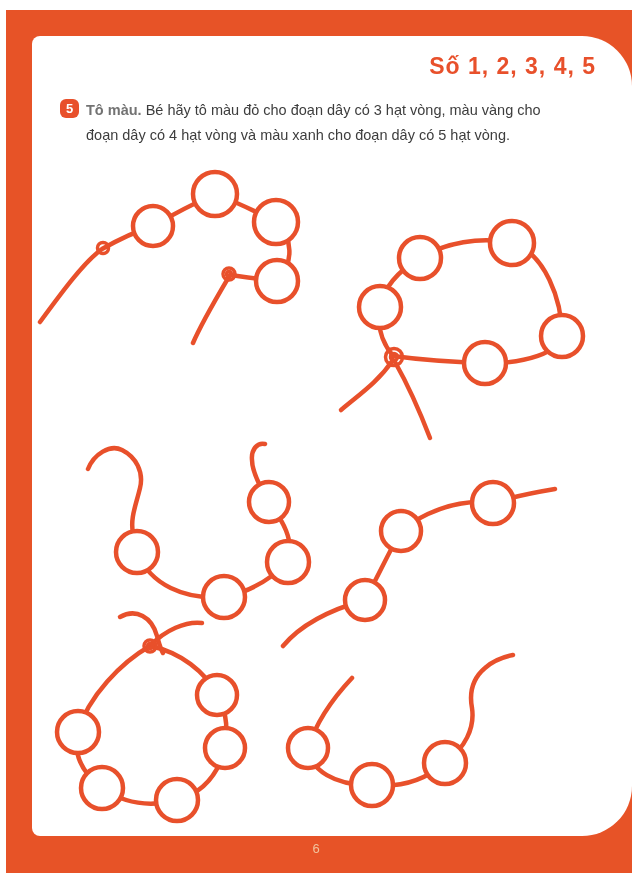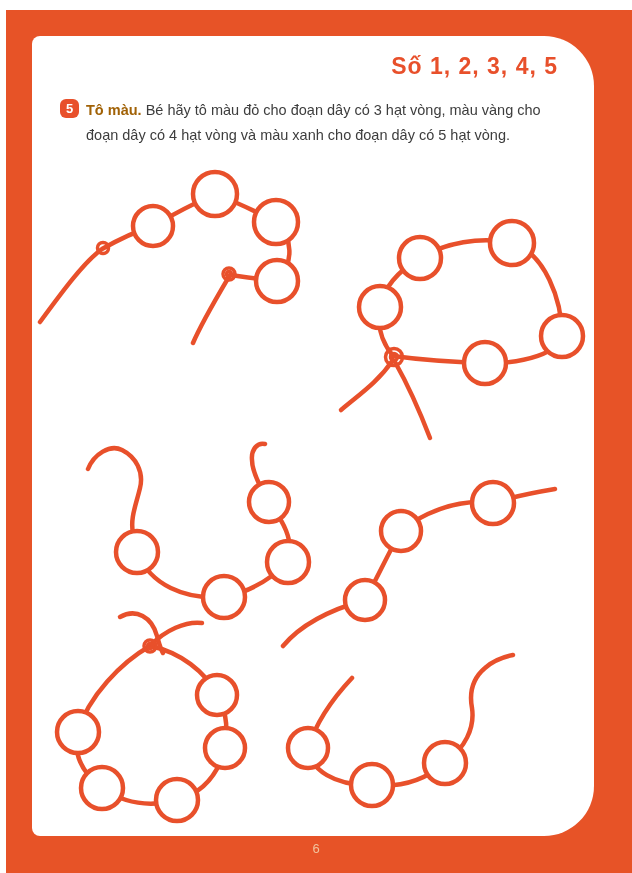--- a/index.html
+++ b/index.html
@@ -17,20 +17,21 @@
     overflow:hidden;
   }
   .frame{
     position:absolute;left:6px;top:10px;width:626px;height:863px;
     background:var(--frame);
   }
   .content{
     position:absolute;left:32px;top:36px;width:562px;height:800px;
     background:#ffffff;
     border-radius:8px 50px 50px 8px;
+    padding-left:38px;
   }
   .header-title{
     position:absolute;top:17px;right:36px;
     color:var(--accent);
     font-weight:bold;
     font-size:23px;
     letter-spacing:1px;
   }
   .instruction{
     position:absolute;left:28px;top:62px;width:510px;
@@ -42,21 +43,21 @@
     background:var(--accent);
     border-radius:6px;
     color:#ffffff;font-weight:bold;font-size:13px;
     display:flex;align-items:center;justify-content:center;
   }
   .instruction p{
     margin:0;width:476px;
     font-size:14.5px;line-height:25px;
     color:var(--ink);
   }
-  .instruction p b{color:#a16207;}
+  .instruction p b{color:#737373;}
   svg.art{
     position:absolute;left:0;top:0;
     pointer-events:none;
   }
   svg.art path.cord{
     fill:none;stroke:var(--accent);stroke-width:4.5;
     stroke-linecap:round;stroke-linejoin:round;
   }
   svg.art circle.bead{
     fill:#ffffff;stroke:var(--accent);stroke-width:4.5;

